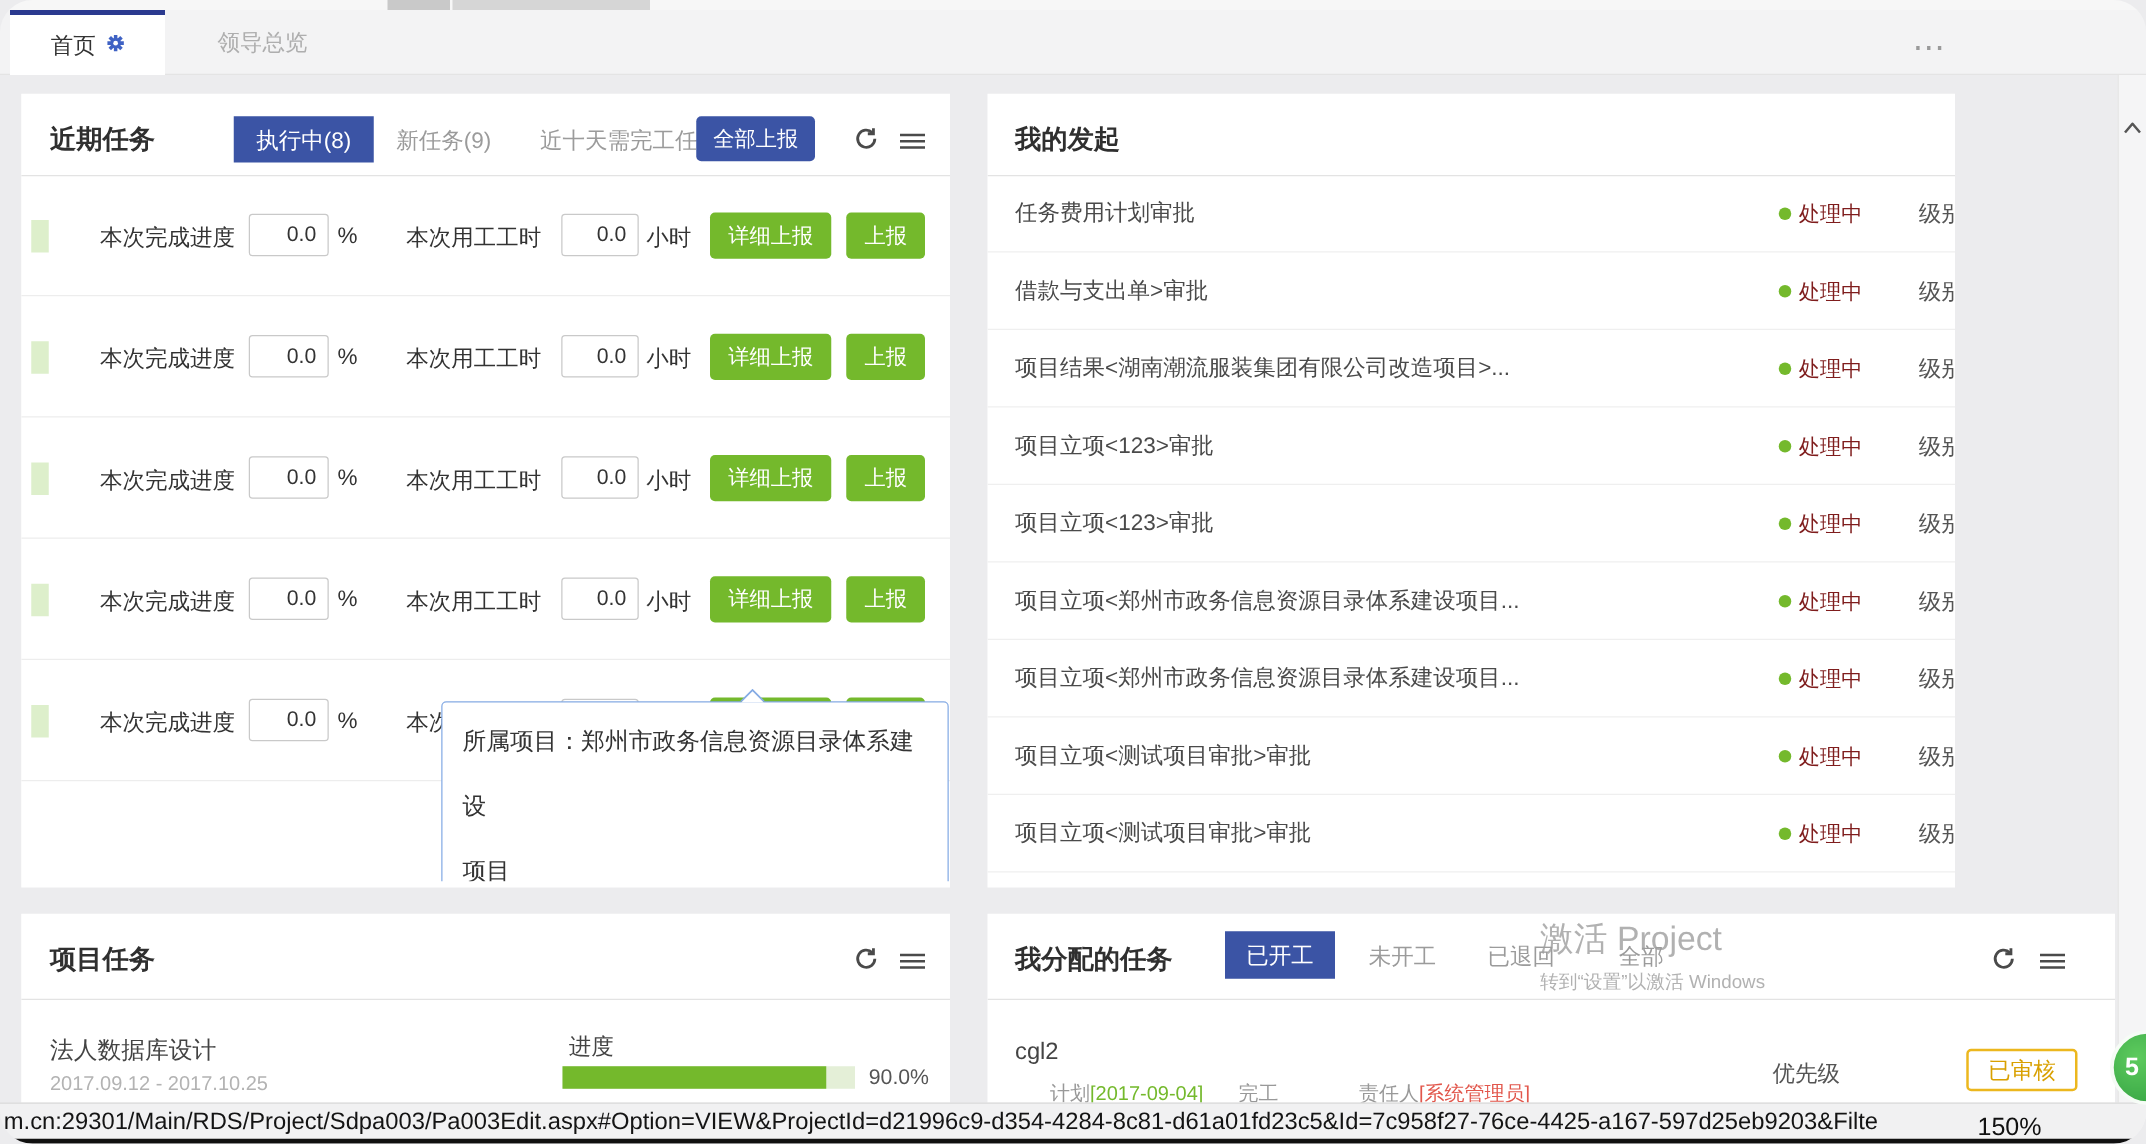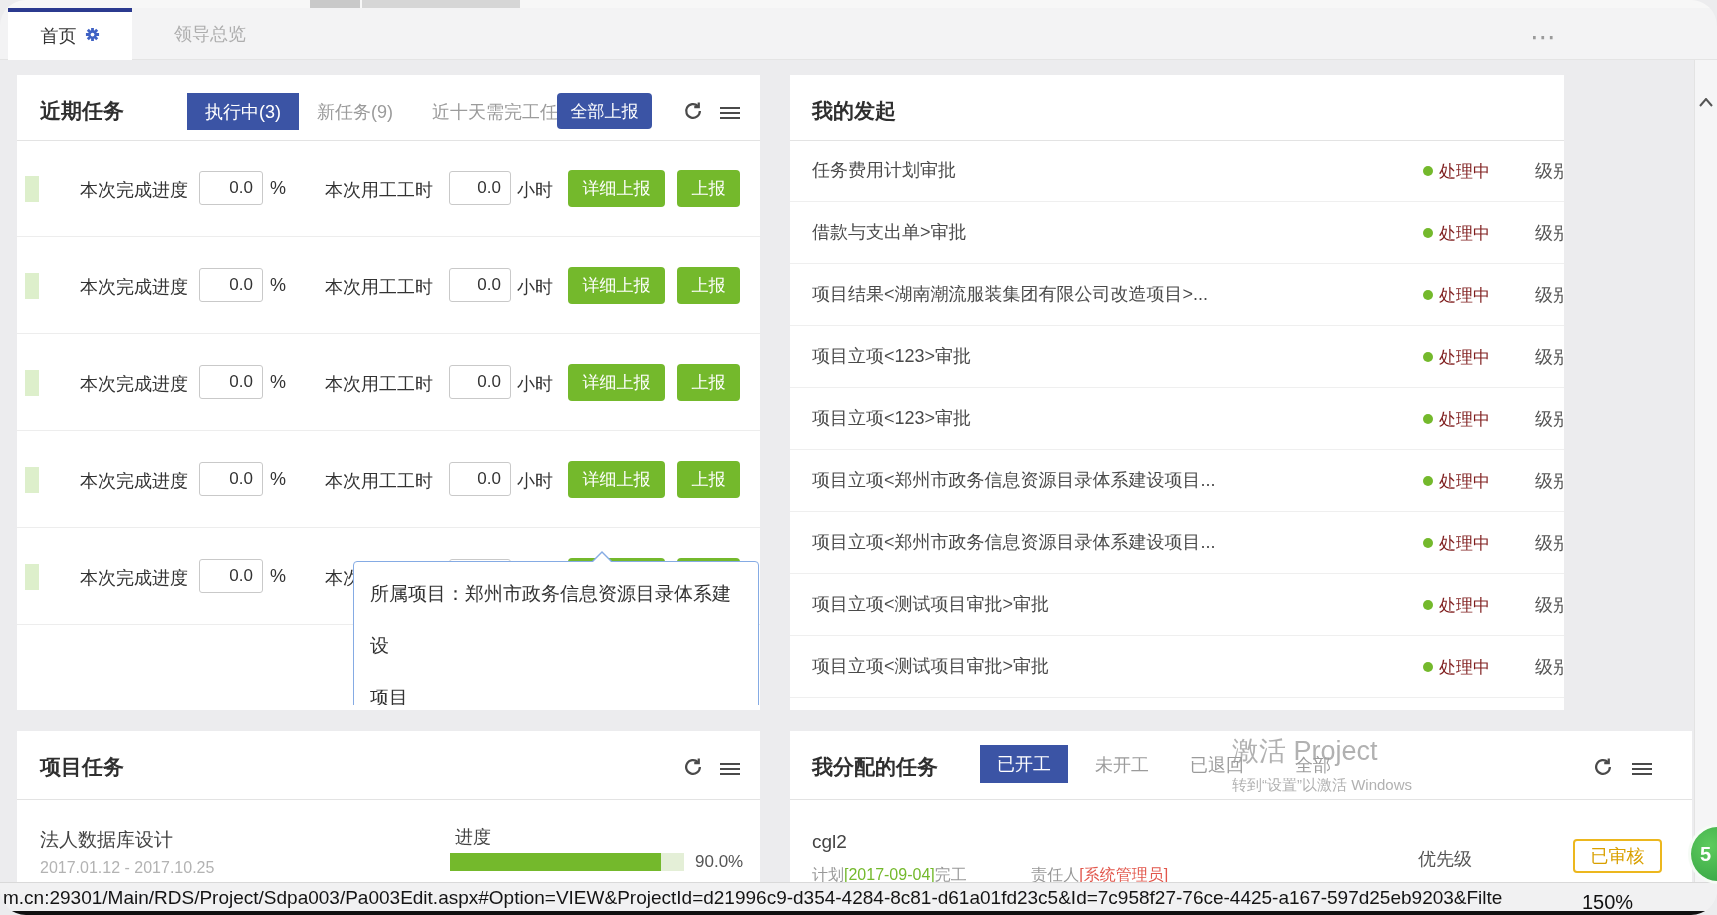--- a/index.html
+++ b/index.html
@@ -50,21 +50,21 @@
               color:#fff; font-size:16px; display:flex; align-items:center; justify-content:center; }
 
   
   #tooltip-clip { left:352px; top:551px; width:410px; height:154px; overflow:hidden; z-index:50; }
   #tooltip { position:absolute; left:1px; top:10px; width:406px; height:175px; background:#fff; border:1px solid #85abe4; border-radius:4px;
              padding:6px 14px 0 16px; font-size:19px; color:#333; line-height:52px; }
   .tip-arrow-o { position:absolute; left:240px; top:0; width:0; height:0; border-left:10px solid transparent; border-right:10px solid transparent; border-bottom:10px solid #85abe4; }
   .tip-arrow-i { position:absolute; left:241px; top:2px; width:0; height:0; border-left:9px solid transparent; border-right:9px solid transparent; border-bottom:9px solid #fff; z-index:2; }
 
   
-  .plan-green { color:#74b92c; } .plan-gray { color:#999; } .owner-red { color:#e2574c; }
+  .plan-green { color:#74b92c; } .plan-gray { color:#999;margin-left:28px; } .owner-red { color:#e2574c; }
 
   
   #watermark { left:1232px; top:733px; z-index:5; color:rgba(158,158,158,0.8); pointer-events:none; }
   #wm1 { font-size:27px; } #wm2 { font-size:15px; margin-top:7px; }
 
   
   #scrollbar { left:1694px; top:60px; width:23px; height:851px; background:#f5f5f6; border-left:1px solid #e3e3e3; z-index:4; cursor:pointer; }
 
   
   #float-circle { left:1688px; top:824px; width:60px; height:60px; border-radius:50%; z-index:120;
@@ -108,21 +108,21 @@
       </span>
     </div>
     <div id="tab-leader">
       <span>领导总览</span>
     </div>
     <div id="more-dots">⋯</div>
   </div>
 
   <div class="panel" style="left:17px;top:75px;width:743px;height:635px;">
     <div class="ptitle abs" style="left:23px;top:22px;font-family:Liberation Serif, serif;">近期任务</div>
-    <button class="navy abs" style="left:170px;top:18px;width:112px;height:37px;font-size:18px;">执行中(3)</button>
+    <button class="navy abs" style="left:170px;top:18px;width:112px;height:37px;font-size:18px;">执行中(8)</button>
     <div class="gray-tab" style="left:300px;top:25px;">新任务(9)</div>
     <div class="gray-tab" style="left:415px;top:25px;z-index:1;">近十天需完工任</div>
     <button class="navy abs" style="left:540px;top:18px;width:95px;height:36px;font-size:17px;border-radius:4px;z-index:2;">全部上报</button>
     <span class="icon-refresh" style="left:666px;top:26px;">
       <svg width="20" height="20" viewBox="0 0 16 16">
           <path d="M13.5 8a5.5 5.5 0 1 1-1.6-3.9" fill="none" stroke="#4a4a4a" stroke-width="1.8"></path>
           <path d="M12.6 1.2v3.6H9" fill="none" stroke="#4a4a4a" stroke-width="1.8"></path>
         </svg>
     </span>
     <span class="icon-menu" style="left:703px;top:29px;">
@@ -288,21 +288,21 @@
         </svg>
     </span>
     <span class="icon-menu" style="left:703px;top:29px;">
         <span></span>
         <span></span>
         <span></span>
       </span>
     <div class="hdivider" style="top:68px;"></div>
 
     <div class="abs" style="left:23px;top:96px;font-size:19px;color:#444;">法人数据库设计</div>
-    <div class="abs" style="left:23px;top:128px;font-size:16px;color:#b3b3b3;">2017.01.12 - 2017.10.25</div>
+    <div class="abs" style="left:23px;top:128px;font-size:16px;color:#b3b3b3;">2017.09.12 - 2017.10.25</div>
     <div class="abs" style="left:438px;top:94px;font-size:18px;color:#444;">进度</div>
     <div class="progress-track" style="left:433px;top:122px;width:234px;">
       <div class="progress-fill" style="width: 90%;"></div>
     </div>
     <div class="abs" style="left:678px;top:121px;font-size:17px;color:#555;">90.0%</div>
   </div>
 
   <div class="panel" style="left:790px;top:731px;width:902px;height:170px;">
     <div class="ptitle abs" style="left:22px;top:22px;">我分配的任务</div>
     <button class="navy abs" style="left:190px;top:14px;width:88px;height:38px;font-size:18px;">已开工</button>

